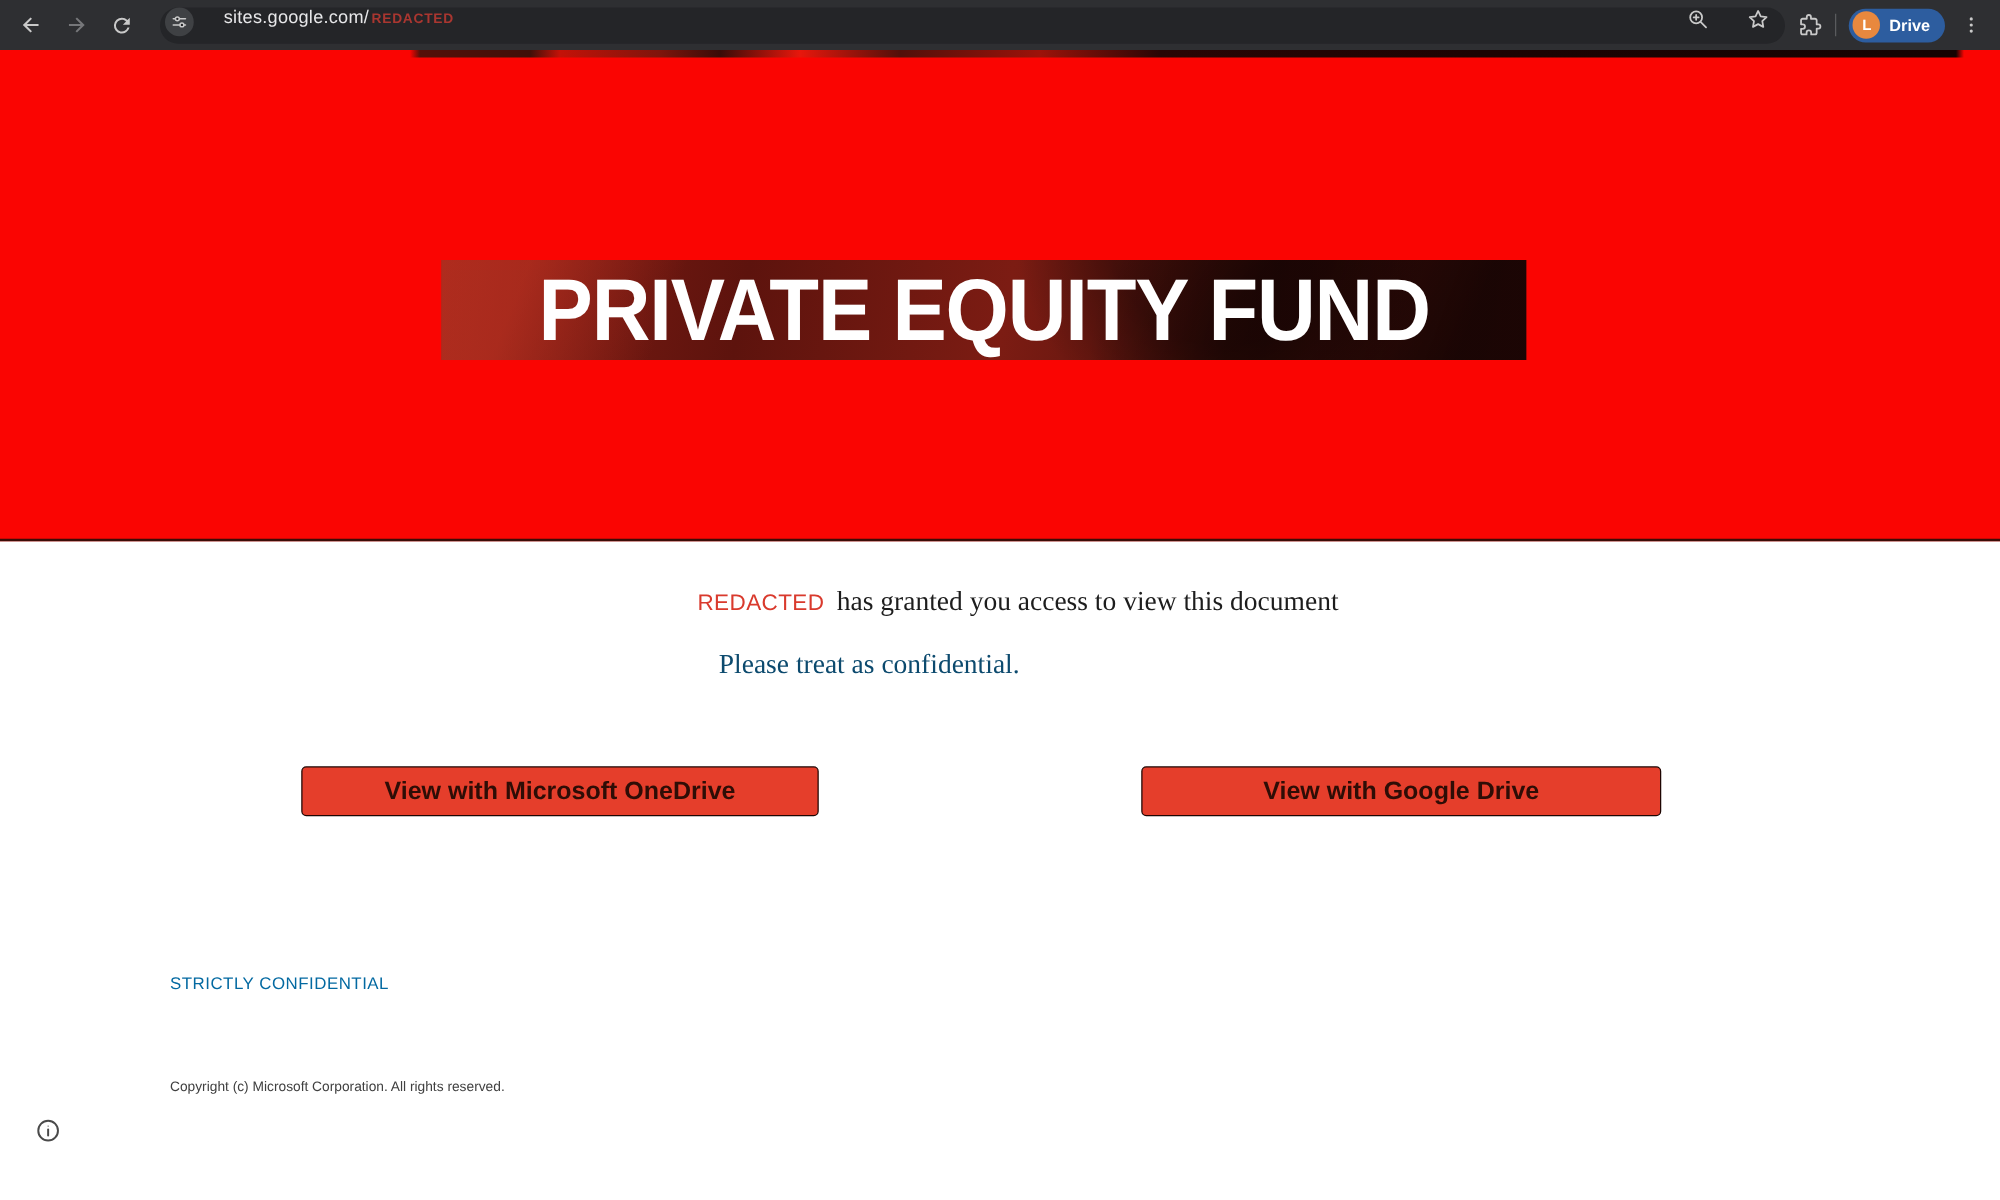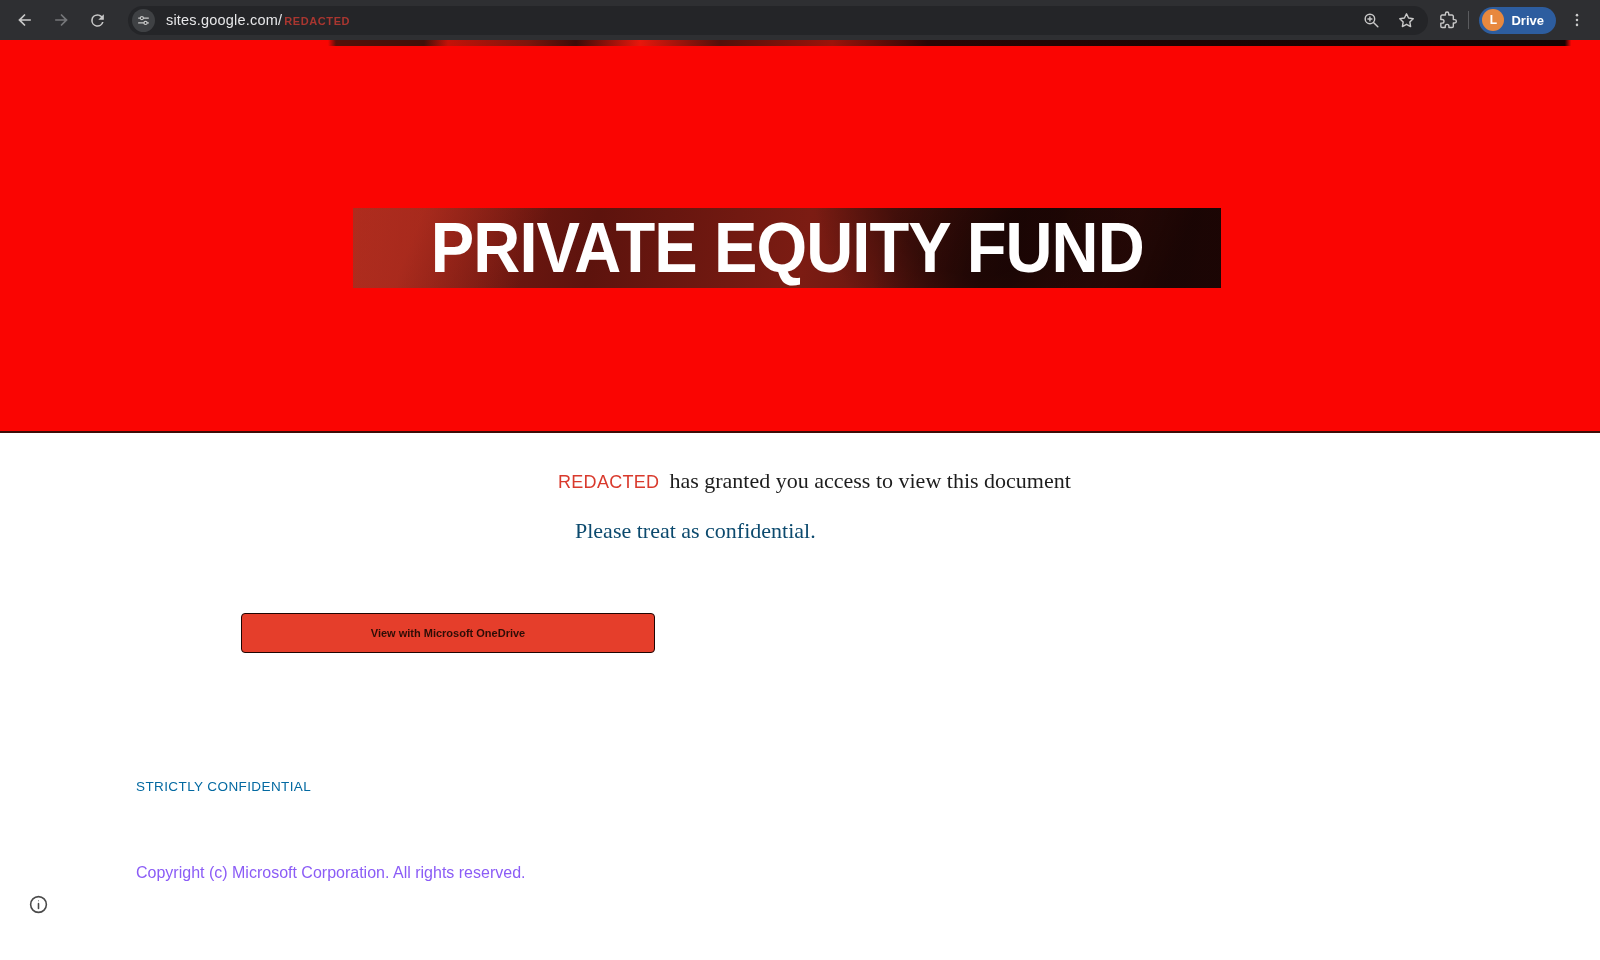--- a/index.html
+++ b/index.html
@@ -8,21 +8,21 @@
 
   
   .toolbar{
     position:absolute; top:0; left:0; width:1600px; height:40px;
     background:#2e2f32; display:flex; align-items:center; padding:0 10px;
   }
   .nav-btn{ width:30px; height:30px; border-radius:50%; display:flex; align-items:center; justify-content:center; margin-right:6px; cursor:pointer; }
   .nav-btn svg{ display:block; }
   .omnibox{
     flex:1; height:29px; margin:0 8px 0 10px; background:#242528; border-radius:15px;
-    display:flex; align-items:center; padding:0 12px 0 4px;
+    display:flex; align-items:flex-start; padding:0 12px 0 4px;gap:13px;
   }
   .site-controls{ width:23px; height:23px; border-radius:50%; background:#3f4144; display:flex; align-items:center; justify-content:center; }
   .url{ margin-left:11px; font-size:14.5px; color:#e7e7e9; letter-spacing:.2px; white-space:nowrap; }
   .url .redacted-url{ color:#a93630; font-size:11px; font-weight:700; letter-spacing:.6px; margin-left:2px; }
   .omni-spacer{ flex:1; }
   .omni-icon{ margin-left:16px; display:flex; align-items:center; cursor:pointer; }
   .toolbar-right{ display:flex; align-items:center; }
   .tb-divider{ width:1px; height:18px; background:#5a5b5e; margin:0 10px; }
   .profile-chip{
     height:27px; border-radius:14px; background:#2d5d9f; display:flex; align-items:center;
@@ -59,28 +59,28 @@
   .banner-bottom-line{ position:absolute; bottom:0; left:0; width:1600px; height:2px; background:#3d0c07; }
 
   
   .line-access{ position:absolute; left:558px; top:468px; font-family:"Liberation Serif", serif; font-size:22px; color:#1d1d1d; white-space:nowrap; }
   .line-access .redacted-body{ font-family:"Liberation Sans", sans-serif; font-size:18px; color:#d93a2d; margin-right:10px; letter-spacing:.3px; }
   .line-confidential{ position:absolute; left:575px; top:518px; font-family:"Liberation Serif", serif; font-size:22px; color:#0c4a6e; white-space:nowrap; }
 
   .drive-btn{
     position:absolute; top:613px; height:40px; border:1.5px solid #1e0502; border-radius:4px;
     background:#e53e2b; color:#2e0d06; font-family:"Liberation Sans", sans-serif;
-    font-size:11px; font-weight:700; cursor:pointer;
+    font-size:20px; font-weight:700; cursor:pointer;
     display:flex; align-items:center; justify-content:center;
   }
   #btn-onedrive{ left:241px; width:414px; }
   #btn-gdrive{ left:913px; width:416px; }
 
   .strictly{ position:absolute; left:136px; top:779px; font-size:13.5px; font-weight:500; color:#0369a1; letter-spacing:.4px; }
-  .copyright{ position:absolute; left:136px; top:864px; font-size:16px; color:#8b5cf6; }
+  .copyright{ position:absolute; left:136px; top:864px; font-size:11px; color:#404040; }
 
   .info-btn{ position:absolute; left:28px; top:894px; width:21px; height:21px; cursor:pointer; }
 </style>
 </head>
 <body>
 
 <div id="app">
 
   <div class="toolbar">
     <div class="nav-btn">
@@ -152,20 +152,21 @@
       <div class="banner-title">PRIVATE EQUITY FUND</div>
     </div>
     <div class="banner-bottom-line"></div>
   </div>
 
   <div class="line-access"><span class="redacted-body">REDACTED</span><span>has granted you access to view this document</span></div>
 
   <div class="line-confidential">Please treat as confidential.</div>
 
   <button class="drive-btn" id="btn-onedrive">View with Microsoft OneDrive</button>
+  <button class="drive-btn" id="btn-gdrive">View with Google Drive</button>
 
   <div class="strictly">STRICTLY CONFIDENTIAL</div>
   <div class="copyright">Copyright (c) Microsoft Corporation. All rights reserved.</div>
 
   <div class="info-btn">
     <svg width="21" height="21" viewBox="0 0 24 24" fill="none" stroke="#4a4a4a" stroke-width="1.8">
       <circle cx="12" cy="12" r="9"></circle>
       <line x1="12" y1="11" x2="12" y2="16.5" stroke-linecap="round"></line>
       <circle cx="12" cy="7.8" r="0.6" fill="#4a4a4a" stroke="none"></circle>
     </svg>

